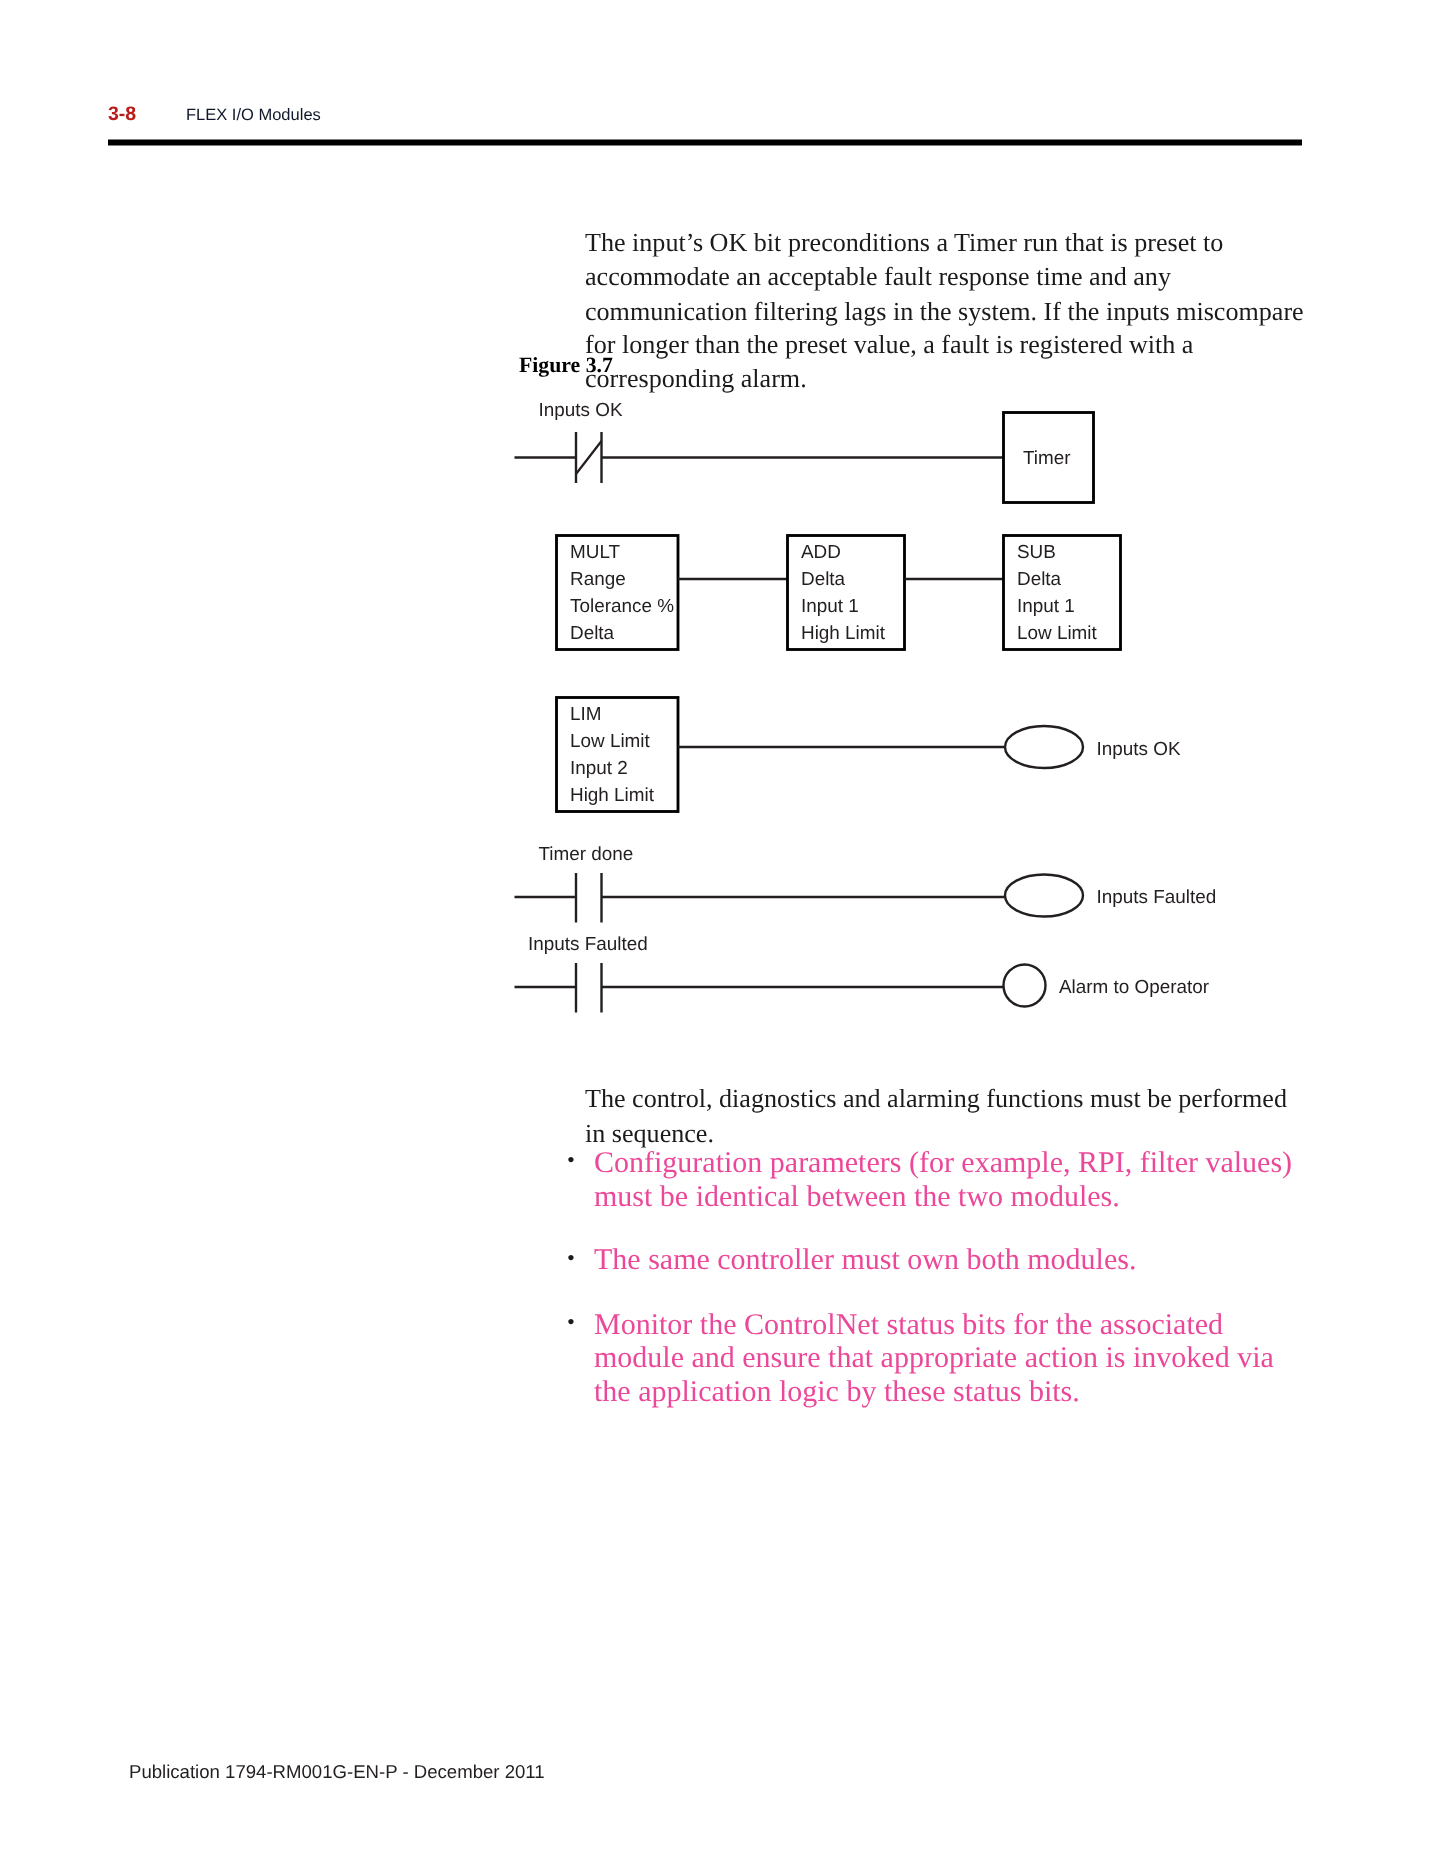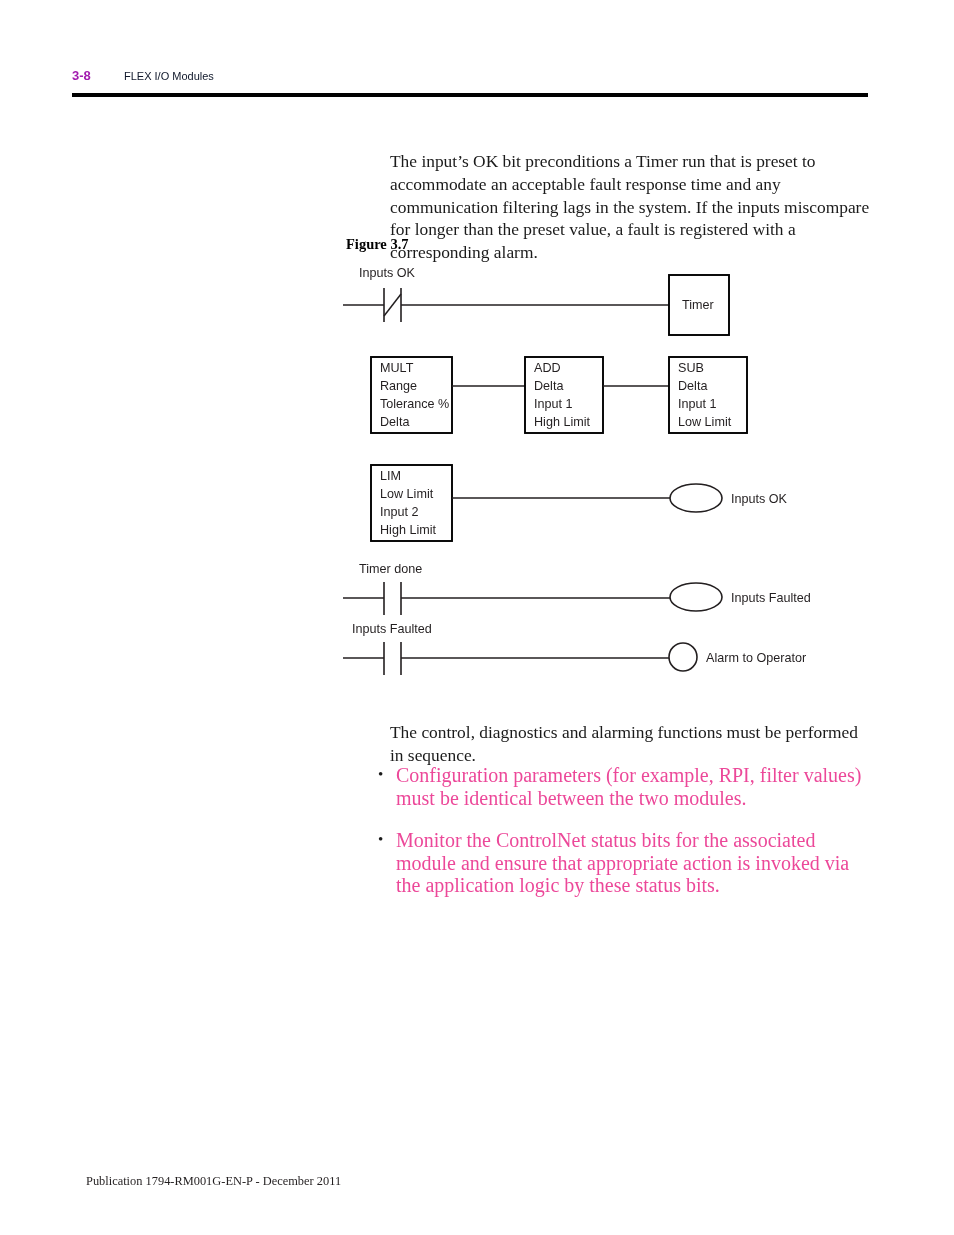--- a/index.html
+++ b/index.html
@@ -24,21 +24,21 @@
     width: 800px;
     height: 24px;
     display: flex;
     align-items: baseline;
     font-family: "Liberation Sans", sans-serif;
   }
   #page-header .pg-num {
     font-weight: bold;
     font-size: 13px;
     letter-spacing: 0px;
-    color: #a21caf;
+    color: #b91c1c;
     width: 52px;
   }
   #page-header .hdr-title {
     font-size: 11px;
     color: #0f172a;
   }
   #header-rule {
     position: absolute;
     left: 72px;
     top: 93px;
@@ -119,21 +119,21 @@
     font-family: "Liberation Sans", sans-serif;
     font-size: 12.6px;
     fill: #231f20;
   }
 
   
   #page-footer {
     position: absolute;
     left: 86px;
     top: 1174px;
-    font-family: Liberation Serif, serif;
+    font-family: Liberation Sans, sans-serif;
     font-size: 12.4px;
     color: #231f20;
   }
 </style>
 </head>
 <body>
 
 <div id="page-header">
   <span class="pg-num">3-8</span>
   <span class="hdr-title">FLEX I/O Modules</span>
@@ -210,16 +210,17 @@
   <circle cx="353" cy="399" r="14" fill="#ffffff" stroke="#231f20" stroke-width="1.6"></circle>
   <text class="lad-label" id="lbl-rung5-coil" x="376" y="404">Alarm to Operator</text>
 
 </svg>
 </div>
 
 <p class="body-col" id="sequence-paragraph">The control, diagnostics and alarming functions must be performed in sequence.</p>
 
 <ul id="bullet-list">
   <li>Configuration parameters (for example, RPI, filter values) must be identical between the two modules.</li>
+  <li>The same controller must own both modules.</li>
   <li>Monitor the ControlNet status bits for the associated module and ensure that appropriate action is invoked via the application logic by these status bits.</li>
 </ul>
 
 <div id="page-footer">Publication 1794-RM001G-EN-P - December 2011</div>
 
 </body></html>

